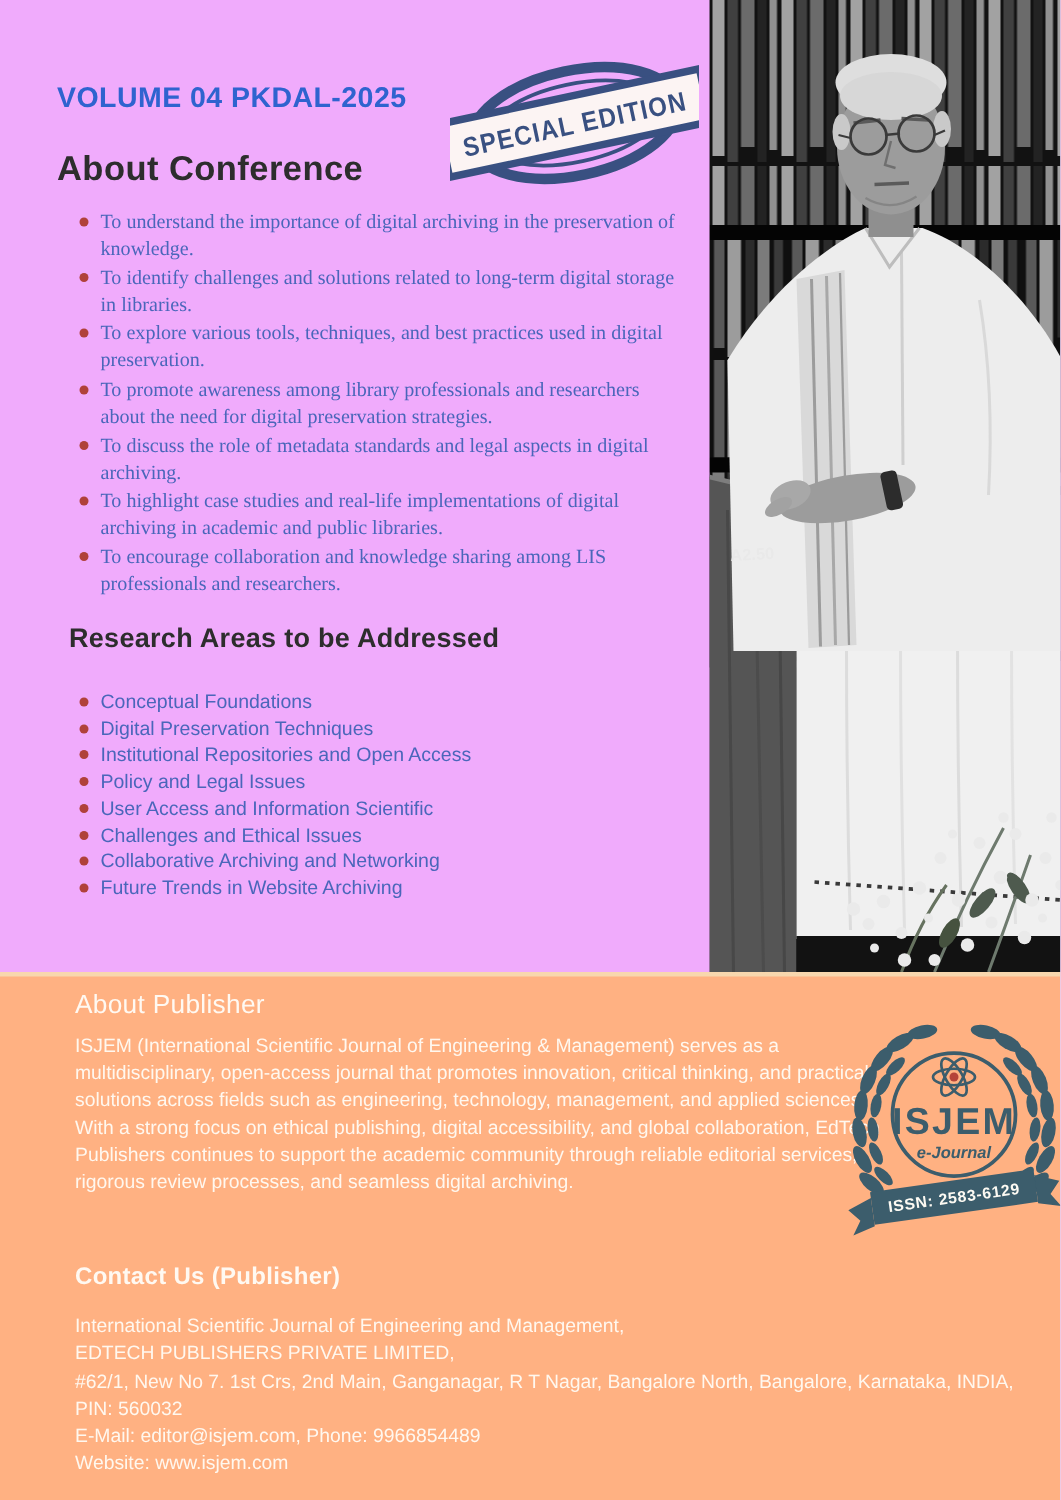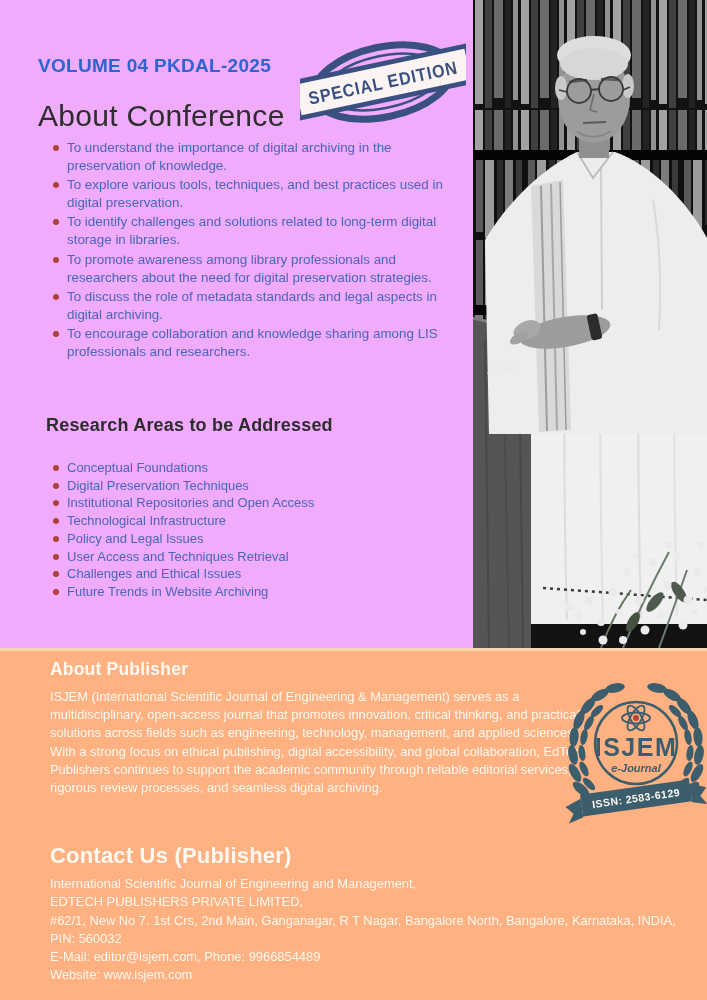--- a/index.html
+++ b/index.html
@@ -18,25 +18,25 @@
     position:relative;width:707px;height:1000px;margin:0 auto;
     background:#f0abfc;overflow:hidden;padding-left:34px;
   }
   
   .volume-title{
     position:absolute;left:38px;top:55px;
     font-size:19px;font-weight:bold;color:var(--accent-blue);letter-spacing:.3px;
   }
   .conference-heading{
     position:absolute;left:38px;top:99px;
-    font-size:30px;font-weight:normal;color:var(--heading-dark);letter-spacing:.3px;
+    font-size:23px;font-weight:bold;color:var(--heading-dark);letter-spacing:.3px;
   }
   .objectives-list{
     position:absolute;left:38px;top:139px;width:418px;list-style:none;
-    font-size:13.4px;line-height:18.1px;color:var(--body-blue);
+    font-size:13.4px;line-height:18.1px;color:var(--body-blue);font-family:Liberation Serif, serif;
   }
   .objectives-list li{position:relative;padding-left:29px;margin-bottom:1px;}
   .objectives-list li::before{
     content:"";position:absolute;left:15px;top:6px;width:6px;height:6px;
     border-radius:50%;background:var(--bullet-red);
   }
   .research-heading{
     position:absolute;left:46px;top:415px;
     font-size:18px;font-weight:bold;color:var(--heading-dark);letter-spacing:.2px;
   }
@@ -56,30 +56,30 @@
   .stamp-text{fill:var(--stamp-navy);font-family:"Liberation Sans",sans-serif;font-weight:bold;}
   
   .photo{position:absolute;left:473px;top:0;width:234px;height:648px;}
   .photo svg{display:block;}
   
   .publisher-section{
     position:absolute;left:0;top:648px;width:707px;height:352px;
     background:var(--orange);border-top:3px solid #f8d7ae;color:#fffdf8;
   }
   .pub-heading{
-    position:absolute;left:50px;top:8px;font-size:17.5px;font-weight:bold;
+    position:absolute;left:50px;top:8px;font-size:17.5px;font-weight:normal;
     color:rgba(255,253,248,.95);letter-spacing:.2px;
   }
   .pub-text{
     position:absolute;left:50px;top:37px;width:550px;
     font-size:12.9px;line-height:18.2px;color:rgba(255,253,248,.93);
   }
   .pub-text p{margin:0;}
   .contact-heading{
-    position:absolute;left:50px;top:192px;font-size:22px;font-weight:bold;
+    position:absolute;left:50px;top:192px;font-size:16px;font-weight:bold;
     color:rgba(255,253,248,.95);letter-spacing:.2px;
   }
   .contact-lines{
     position:absolute;left:50px;top:224px;width:660px;list-style:none;
     font-size:12.9px;line-height:18.3px;color:rgba(255,253,248,.93);white-space:nowrap;
   }
   
   .isjem-logo{position:absolute;left:565px;top:30px;width:142px;height:150px;}
   .logo-fill{fill:var(--logo-slate);}
   .logo-stroke{stroke:var(--logo-slate);fill:none;}
@@ -98,36 +98,37 @@
       <ellipse class="stamp-line" cx="83" cy="44" rx="70" ry="35" stroke-width="7"></ellipse>
       <ellipse class="stamp-line" cx="83" cy="44" rx="60" ry="26" stroke-width="2.5"></ellipse>
       <rect class="stamp-banner" x="-6" y="26" width="178" height="36" stroke-width="5"></rect>
       <text class="stamp-text" x="83" y="51" text-anchor="middle" font-size="18" letter-spacing="1" textLength="152" lengthAdjust="spacingAndGlyphs">SPECIAL EDITION</text>
     </g>
   </svg>
 
   <h1 class="conference-heading">About Conference</h1>
   <ul class="objectives-list">
       <li>To understand the importance of digital archiving in the preservation of knowledge.</li>
+      <li>To identify challenges and solutions related to long-term digital storage in libraries.</li>
       <li>To explore various tools, techniques, and best practices used in digital preservation.</li>
-      <li>To identify challenges and solutions related to long-term digital storage in libraries.</li>
       <li>To promote awareness among library professionals and researchers about the need for digital preservation strategies.</li>
       <li>To discuss the role of metadata standards and legal aspects in digital archiving.</li>
+      <li>To highlight case studies and real-life implementations of digital archiving in academic and public libraries.</li>
       <li>To encourage collaboration and knowledge sharing among LIS professionals and researchers.</li>
     </ul>
 
   <h2 class="research-heading">Research Areas to be Addressed</h2>
   <ul class="research-list">
       <li>Conceptual Foundations</li>
       <li>Digital Preservation Techniques</li>
       <li>Institutional Repositories and Open Access</li>
-      <li>Technological Infrastructure</li>
       <li>Policy and Legal Issues</li>
-      <li>User Access and Techniques Retrieval</li>
+      <li>User Access and Information Scientific</li>
       <li>Challenges and Ethical Issues</li>
+      <li>Collaborative Archiving and Networking</li>
       <li>Future Trends in Website Archiving</li>
     </ul>
 
   <div class="photo">
     <svg width="234" height="648" viewBox="0 0 234 648">
       <defs>
         <pattern id="books1" width="46" height="110" patternUnits="userSpaceOnUse">
           <rect width="46" height="110" fill="#191919"></rect>
           <rect x="2" width="8" height="104" fill="#d8d8d8"></rect>
           <rect x="12" width="7" height="108" fill="#565656"></rect>

